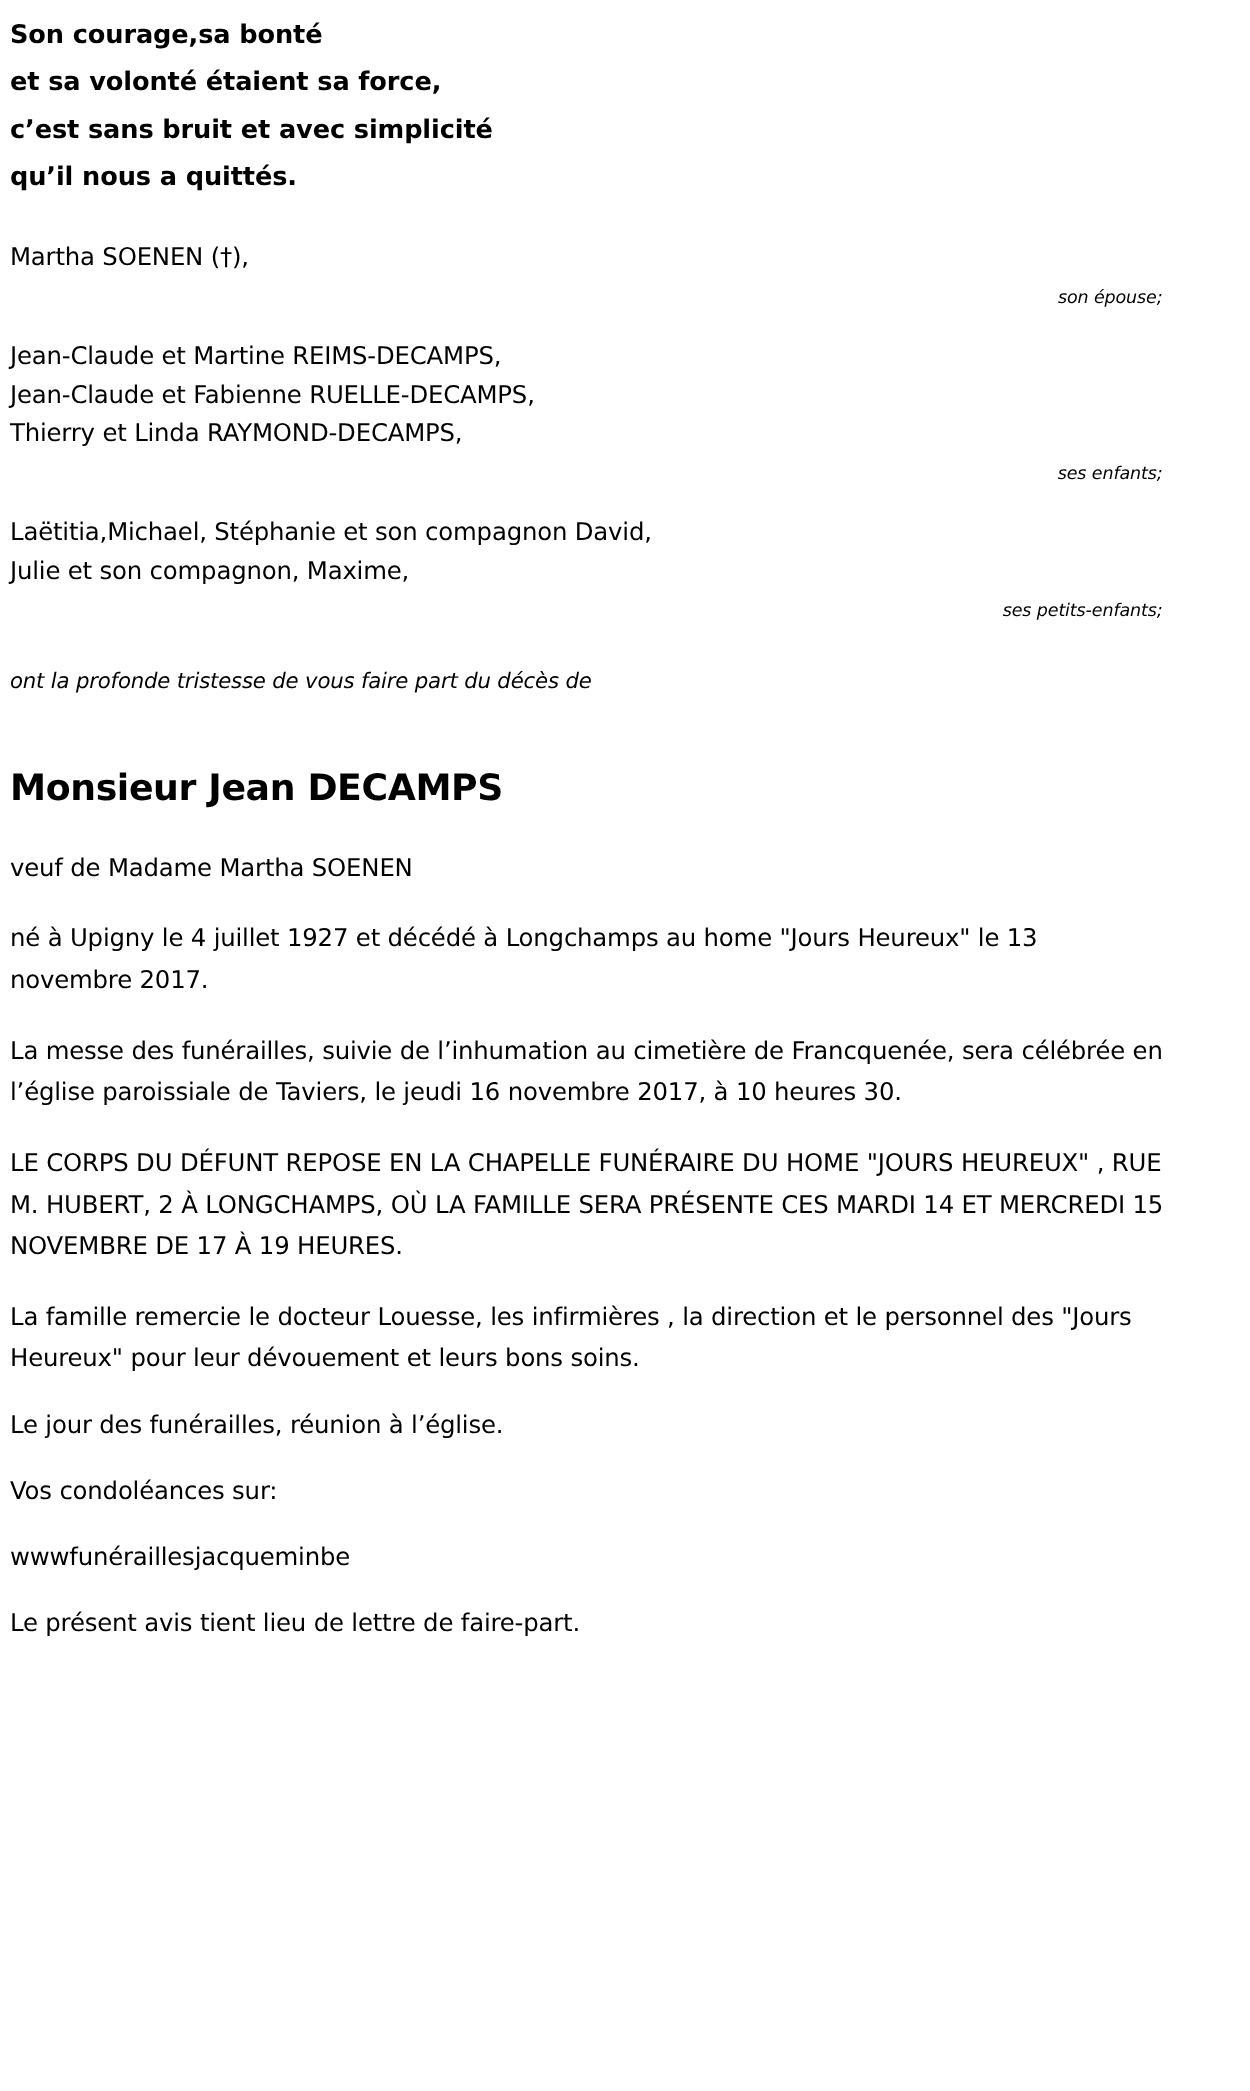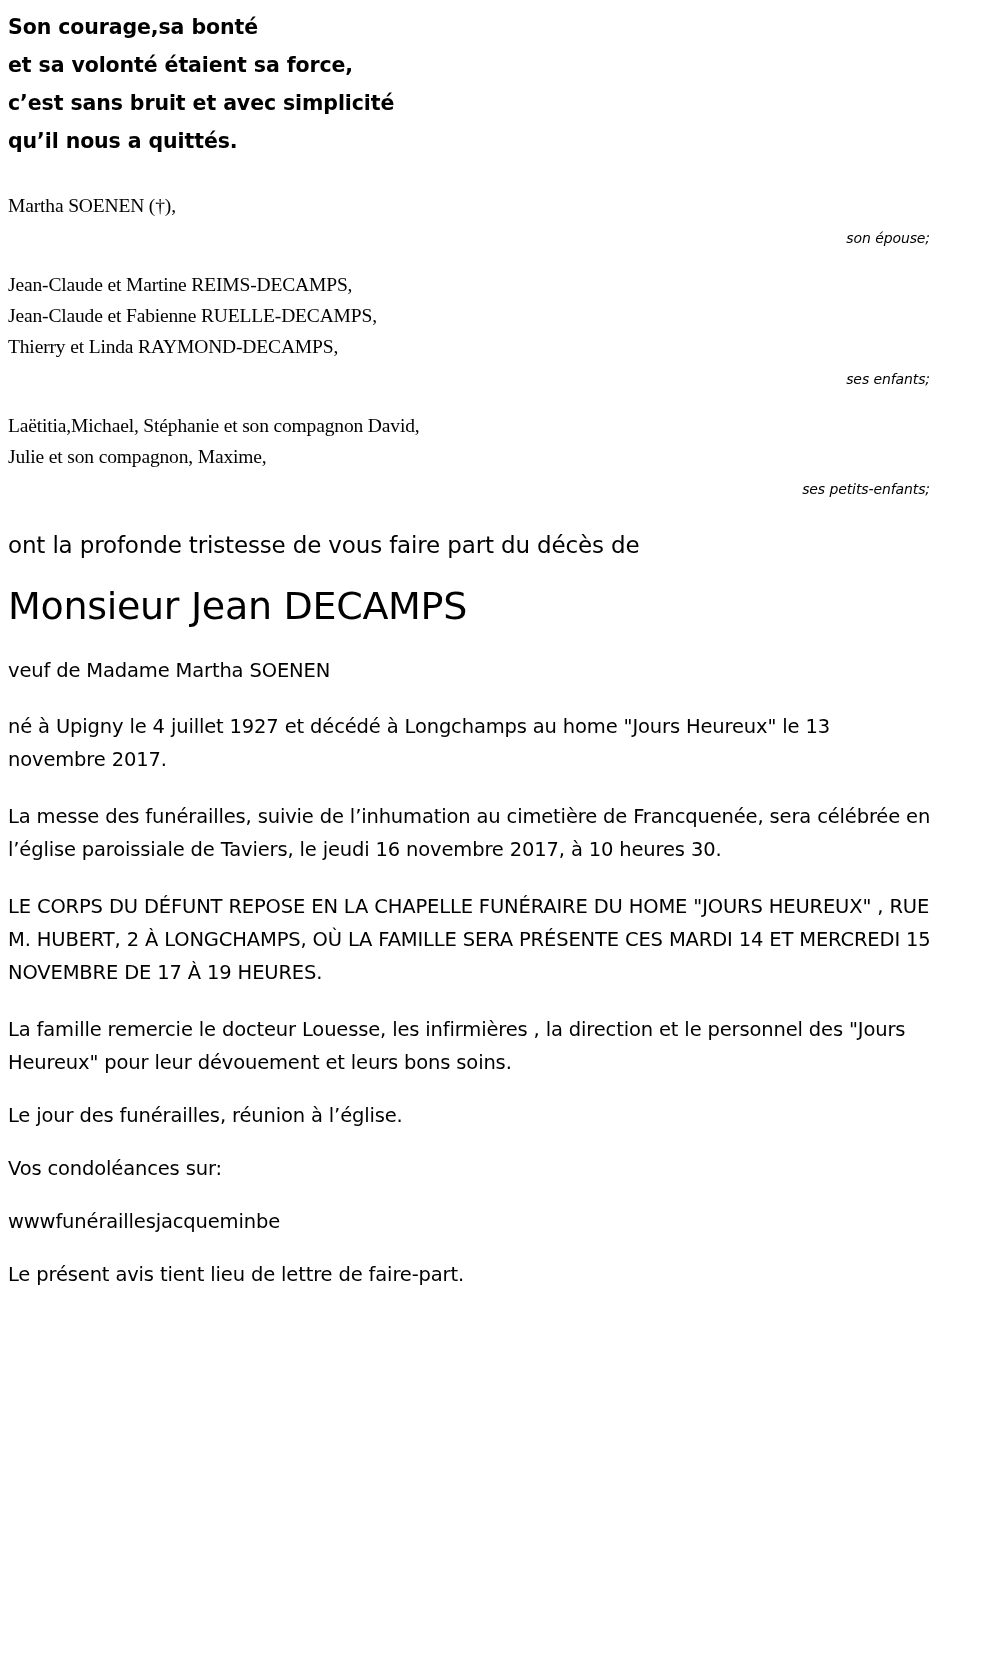--- a/index.html
+++ b/index.html
@@ -44,48 +44,48 @@
   }
   .family-group {
     position: relative;
     margin-bottom: 16px;
   }
   .family-line {
     font-size: 19.5px;
     line-height: 31px;
     letter-spacing: -0.15px;
     white-space: pre;
-    font-family: Liberation Serif, serif;
   }
   .relation {
     display: block;
     text-align: right;
     font-style: italic;
     font-size: 14px;
     line-height: 30px;
     letter-spacing: -0.1px;
     padding-right: 2px;
     margin-top: 2px;
   }
 
   
   .announce {
-    font-size: 23px;
+    font-size: 17px;
     line-height: 31px;
     letter-spacing: -0.15px;
     margin: 26px 0 0 0;
+    font-style: italic;
   }
 
   
   .deceased-name {
-    font-weight: normal;
-    font-size: 38px;
+    font-weight: bold;
+    font-size: 29px;
     line-height: 42px;
     letter-spacing: -0.3px;
-    margin: 24px 0 0 0;
+    margin: 48px 0 0 0;
   }
 
   
   .widow-line {
     font-size: 19.5px;
     line-height: 31px;
     letter-spacing: -0.15px;
     margin: 28px 0 0 0;
   }
 

